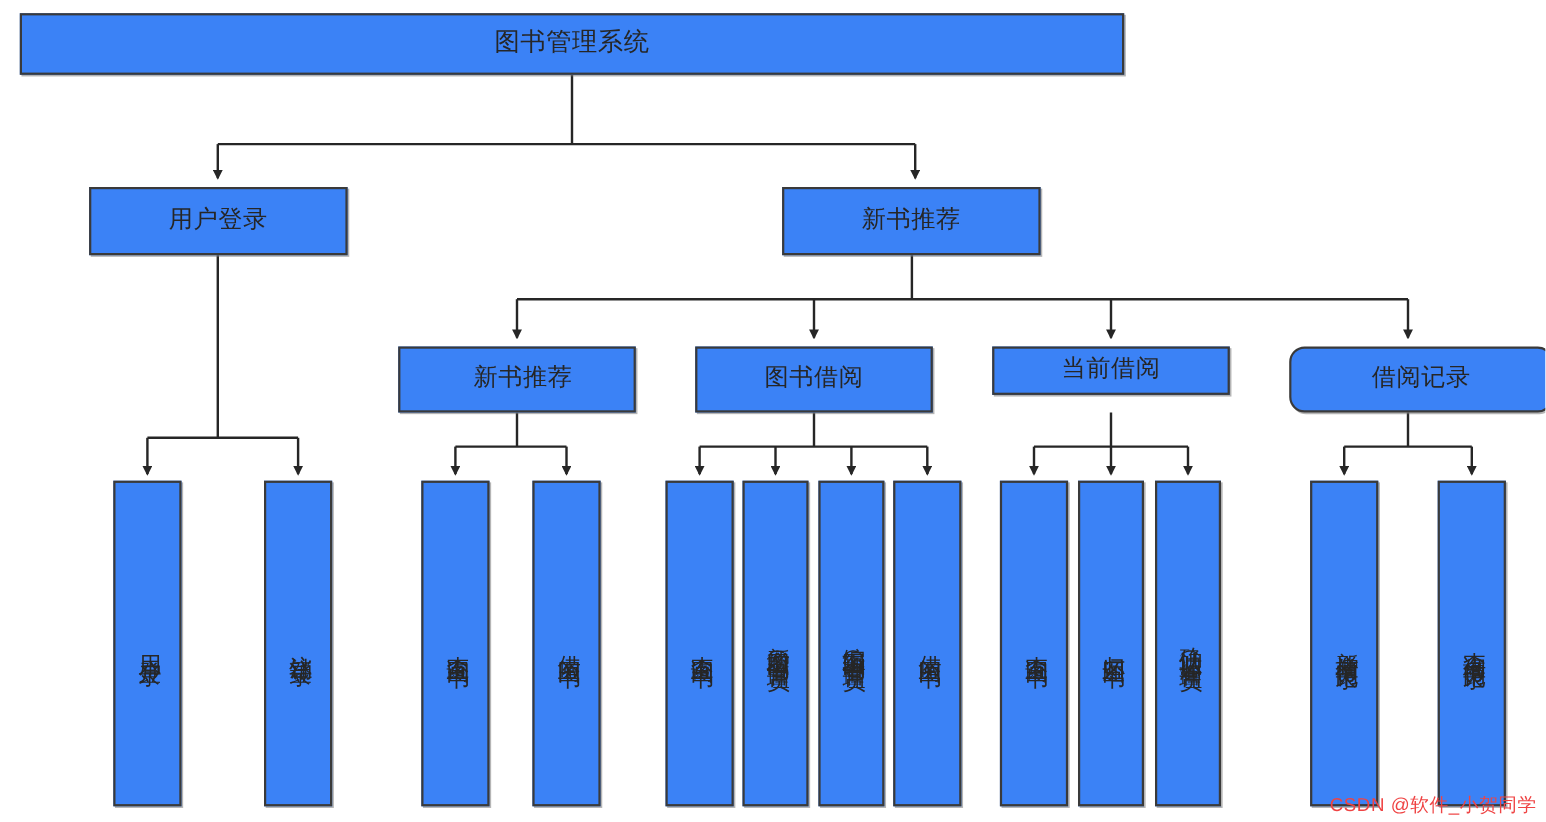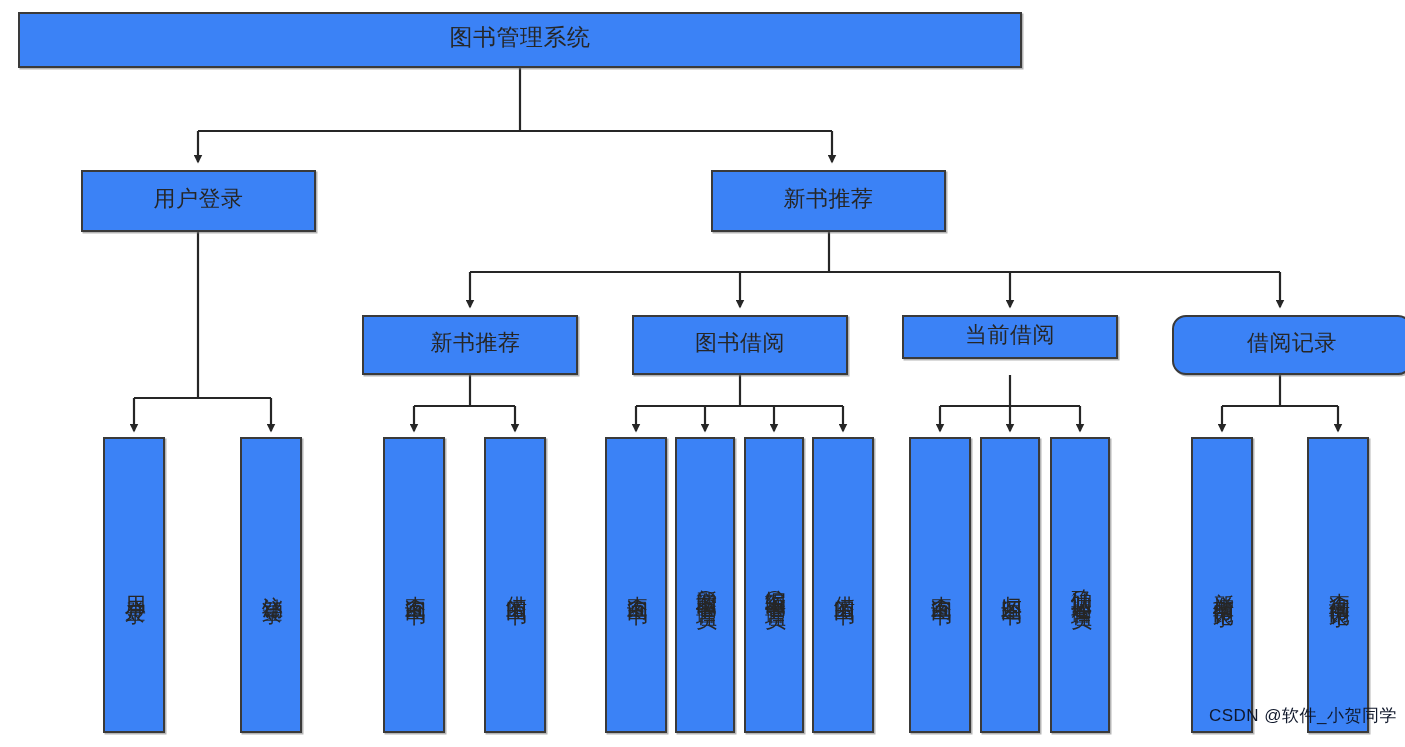--- a/index.html
+++ b/index.html
@@ -55,23 +55,23 @@
     writing-mode: vertical-rl;
     text-orientation: upright;
     font-size: 21px;
     letter-spacing: 3px;
     line-height: 1;
   }
   #root-node .lbl { font-size: 23px; }
   #watermark {
     position: absolute;
     right: 8px;
-    bottom: 20px;
+    bottom: 4px;
     font-size: 17px;
-    color: #0f172a;
+    color: #ef4444;
     letter-spacing: 0.5px;
     white-space: nowrap;
   }
 </style>
 </head>
 <body>
 
 <div id="canvas">
 
   <svg id="wires" viewBox="0 0 1405 747">

